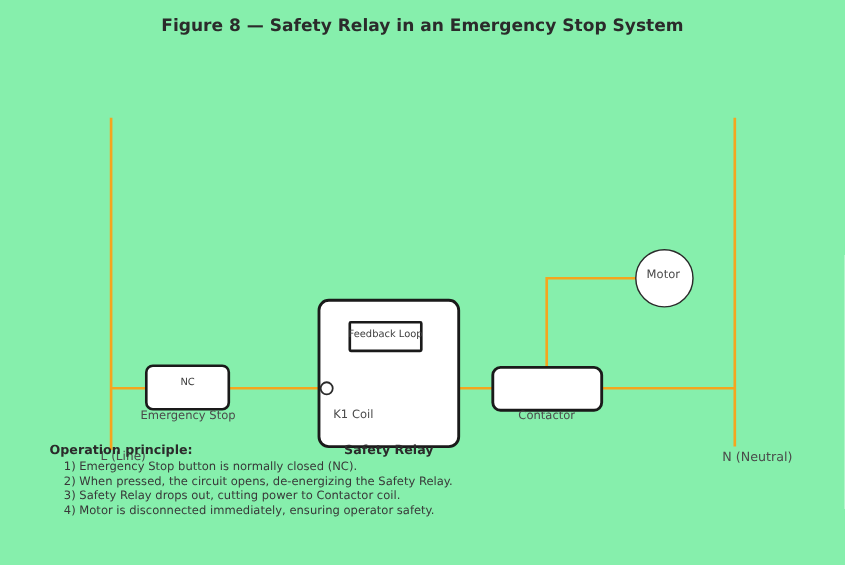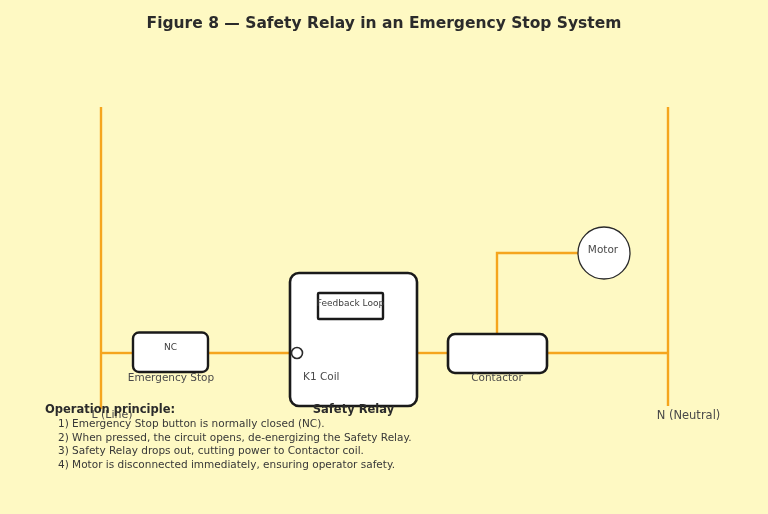--- a/index.html
+++ b/index.html
@@ -8,21 +8,21 @@
     background: #ffffff;
     width: 768px;
     height: 514px;
     overflow: hidden;
     font-family: "DejaVu Sans", sans-serif;
   }
   .canvas {
     position: relative;
     width: 768px;
     height: 514px;
-    background: #fef9c3;
+    background: #86efac;
   }
   svg text {
     font-family: "DejaVu Sans", sans-serif;
   }
   .fig-title {
     font-size: 15.5px;
     font-weight: bold;
     fill: #2b2b2b;
   }
   .lbl {

